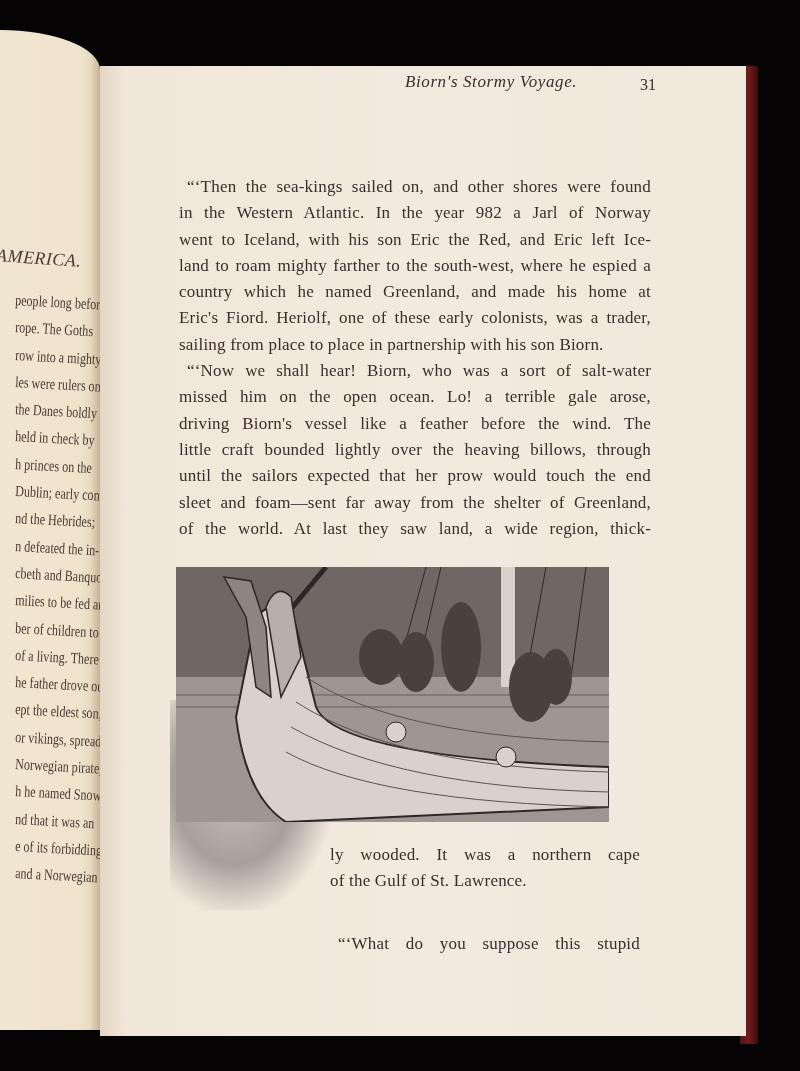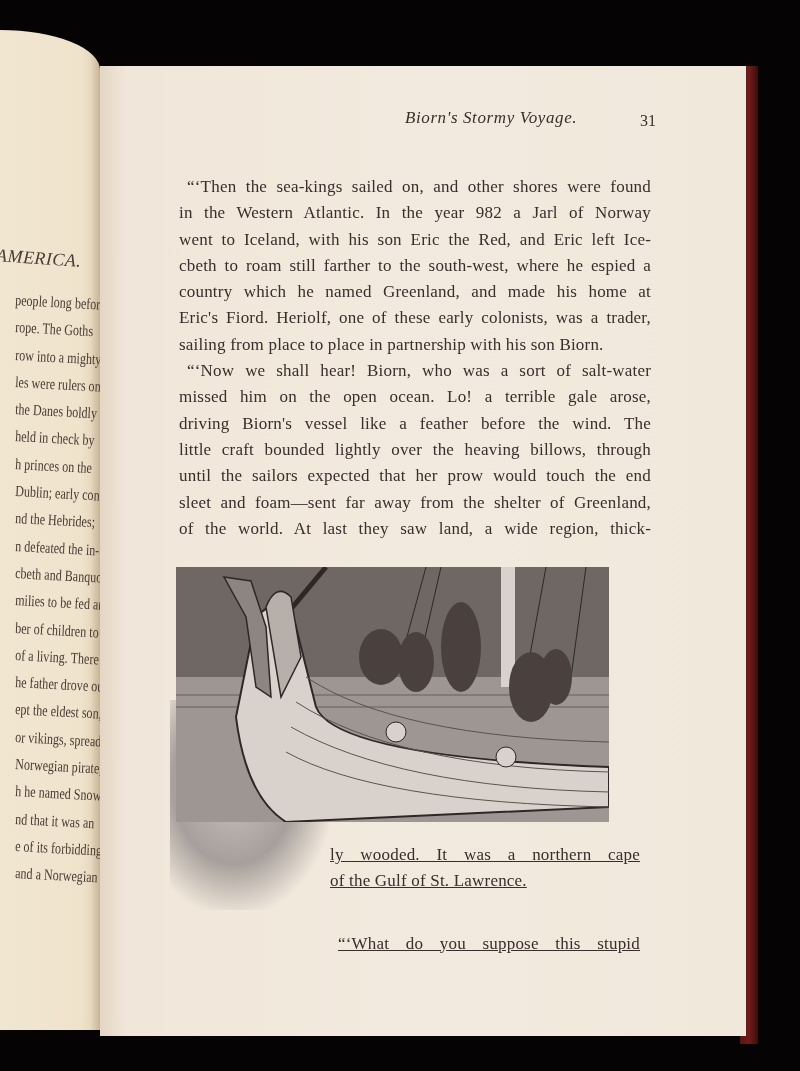--- a/index.html
+++ b/index.html
@@ -30,21 +30,21 @@
     .left-lines div {
       font-size: 15.5px; color: #4a3a33; height: 27.3px; line-height: 27px;
       white-space: nowrap; text-align: right; transform: rotate(3deg) scaleX(0.78);
       transform-origin: right center;
     }
     .right-page {
       position: absolute; left: 100px; top: 66px; width: 646px; height: 970px;
       background: linear-gradient(90deg, #e4d6c4 0%, #f0e6d9 4%, #f3eadf 50%, #f1e8dc 100%);
     }
     .running-head {
-      position: absolute; left: 100px; right: 0; top: 72px; height: 24px; margin-top: 36px;
+      position: absolute; left: 100px; right: 0; top: 72px; height: 24px;
     }
     .running-title {
       position: absolute; left: 305px; top: 0; font-style: italic;
       font-size: 17px; color: #3a2e2b; letter-spacing: 0.6px;
     }
     .page-number {
       position: absolute; left: 540px; top: 4px; font-size: 16px; color: #3a2e2b;
     }
     .body-text { position: absolute; left: 170px; width: 472px; color: #3a2d2b; }
     .body-text .line {
@@ -108,21 +108,21 @@
 
 <div class="running-head">
   <span class="running-title">Biorn's Stormy Voyage.</span>
   <span class="page-number">31</span>
 </div>
 
 <div class="body-text" style="top:174px;margin-left:9px;">
   <div class="line indent">“‘Then the sea-kings sailed on, and other shores were found</div>
   <div class="line">in the Western Atlantic. In the year 982 a Jarl of Norway</div>
   <div class="line">went to Iceland, with his son Eric the Red, and Eric left Ice-</div>
-  <div class="line">cbeth to roam still farther to the south-west, where he espied a</div>
+  <div class="line">land to roam mighty farther to the south-west, where he espied a</div>
   <div class="line">country which he named Greenland, and made his home at</div>
   <div class="line">Eric's Fiord. Heriolf, one of these early colonists, was a trader,</div>
   <div class="line last">sailing from place to place in partnership with his son Biorn.</div>
   <div class="line indent">“‘Now we shall hear! Biorn, who was a sort of salt-water</div>
   <div class="line">missed him on the open ocean. Lo! a terrible gale arose,</div>
   <div class="line">driving Biorn's vessel like a feather before the wind. The</div>
   <div class="line">little craft bounded lightly over the heaving billows, through</div>
   <div class="line">until the sailors expected that her prow would touch the end</div>
   <div class="line">sleet and foam—sent far away from the shelter of Greenland,</div>
   <div class="line">of the world. At last they saw land, a wide region, thick-</div>
@@ -161,17 +161,17 @@
       <ellipse cx="355" cy="120" rx="22" ry="35"></ellipse>
       <ellipse cx="380" cy="110" rx="16" ry="28"></ellipse>
     </g>
     <g fill="#d9d2cc" stroke="#2e2725">
       <circle cx="220" cy="165" r="10"></circle>
       <circle cx="330" cy="190" r="10"></circle>
     </g>
   </svg>
 </div>
 
-<div class="wrap-text" style="top:842px;text-decoration:underline;">
+<div class="wrap-text" style="top:842px;">
   <div class="line">ly wooded. It was a northern cape</div>
   <div class="line last">of the Gulf of St. Lawrence.</div>
   <div class="line indent">“‘What do you suppose this stupid</div>
 </div>
 
 </body></html>

